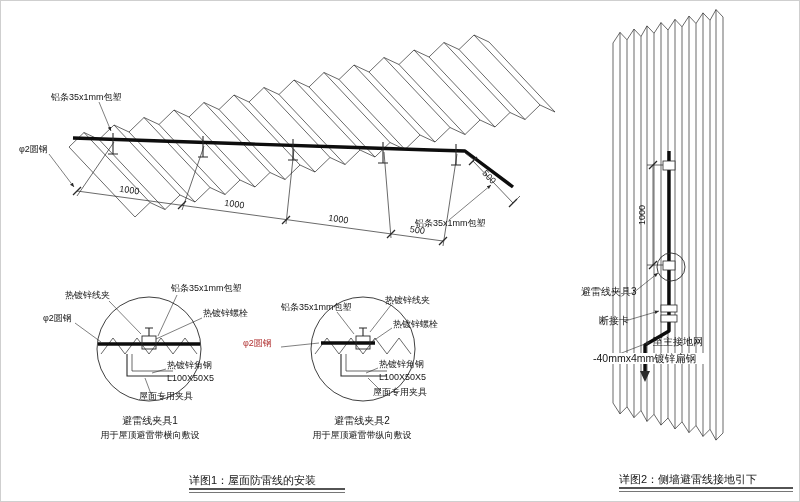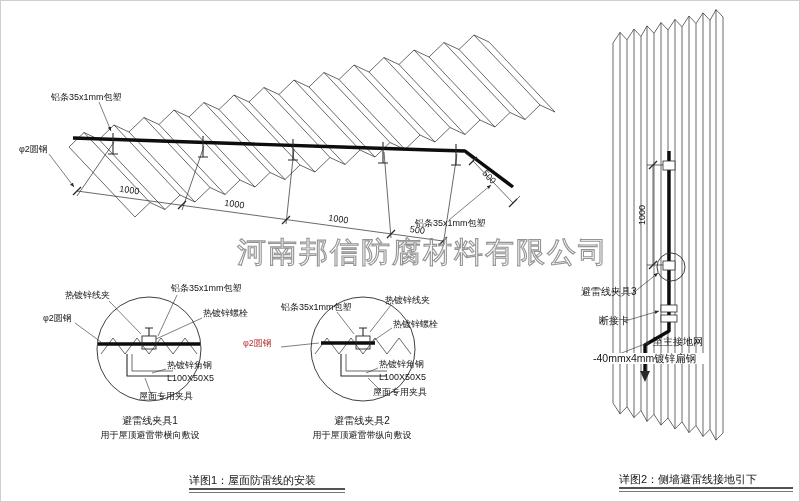--- a/index.html
+++ b/index.html
@@ -136,14 +136,13 @@
   <g>
     <text class="t11" x="188" y="483">详图1：屋面防雷线的安装</text>
     <path d="M188 488 H344" stroke="#1a1a1a" stroke-width="1.6"></path>
     <path d="M188 491.5 H344" stroke="#1a1a1a" stroke-width="0.6"></path>
     <text class="t11" x="618" y="482">详图2：侧墙避雷线接地引下</text>
     <path d="M618 487 H792" stroke="#1a1a1a" stroke-width="1.6"></path>
     <path d="M618 490.5 H792" stroke="#1a1a1a" stroke-width="0.6"></path>
   </g>
 </svg>
 
-<div class="watermark">河南邦信防腐材料有限公司</div>
 </div>
 
 </body></html>

